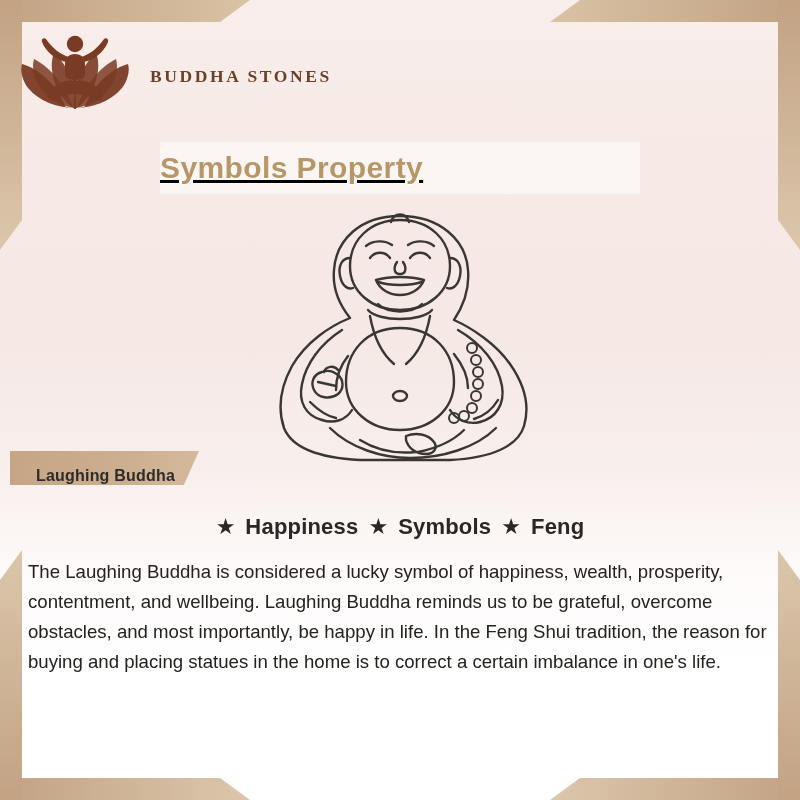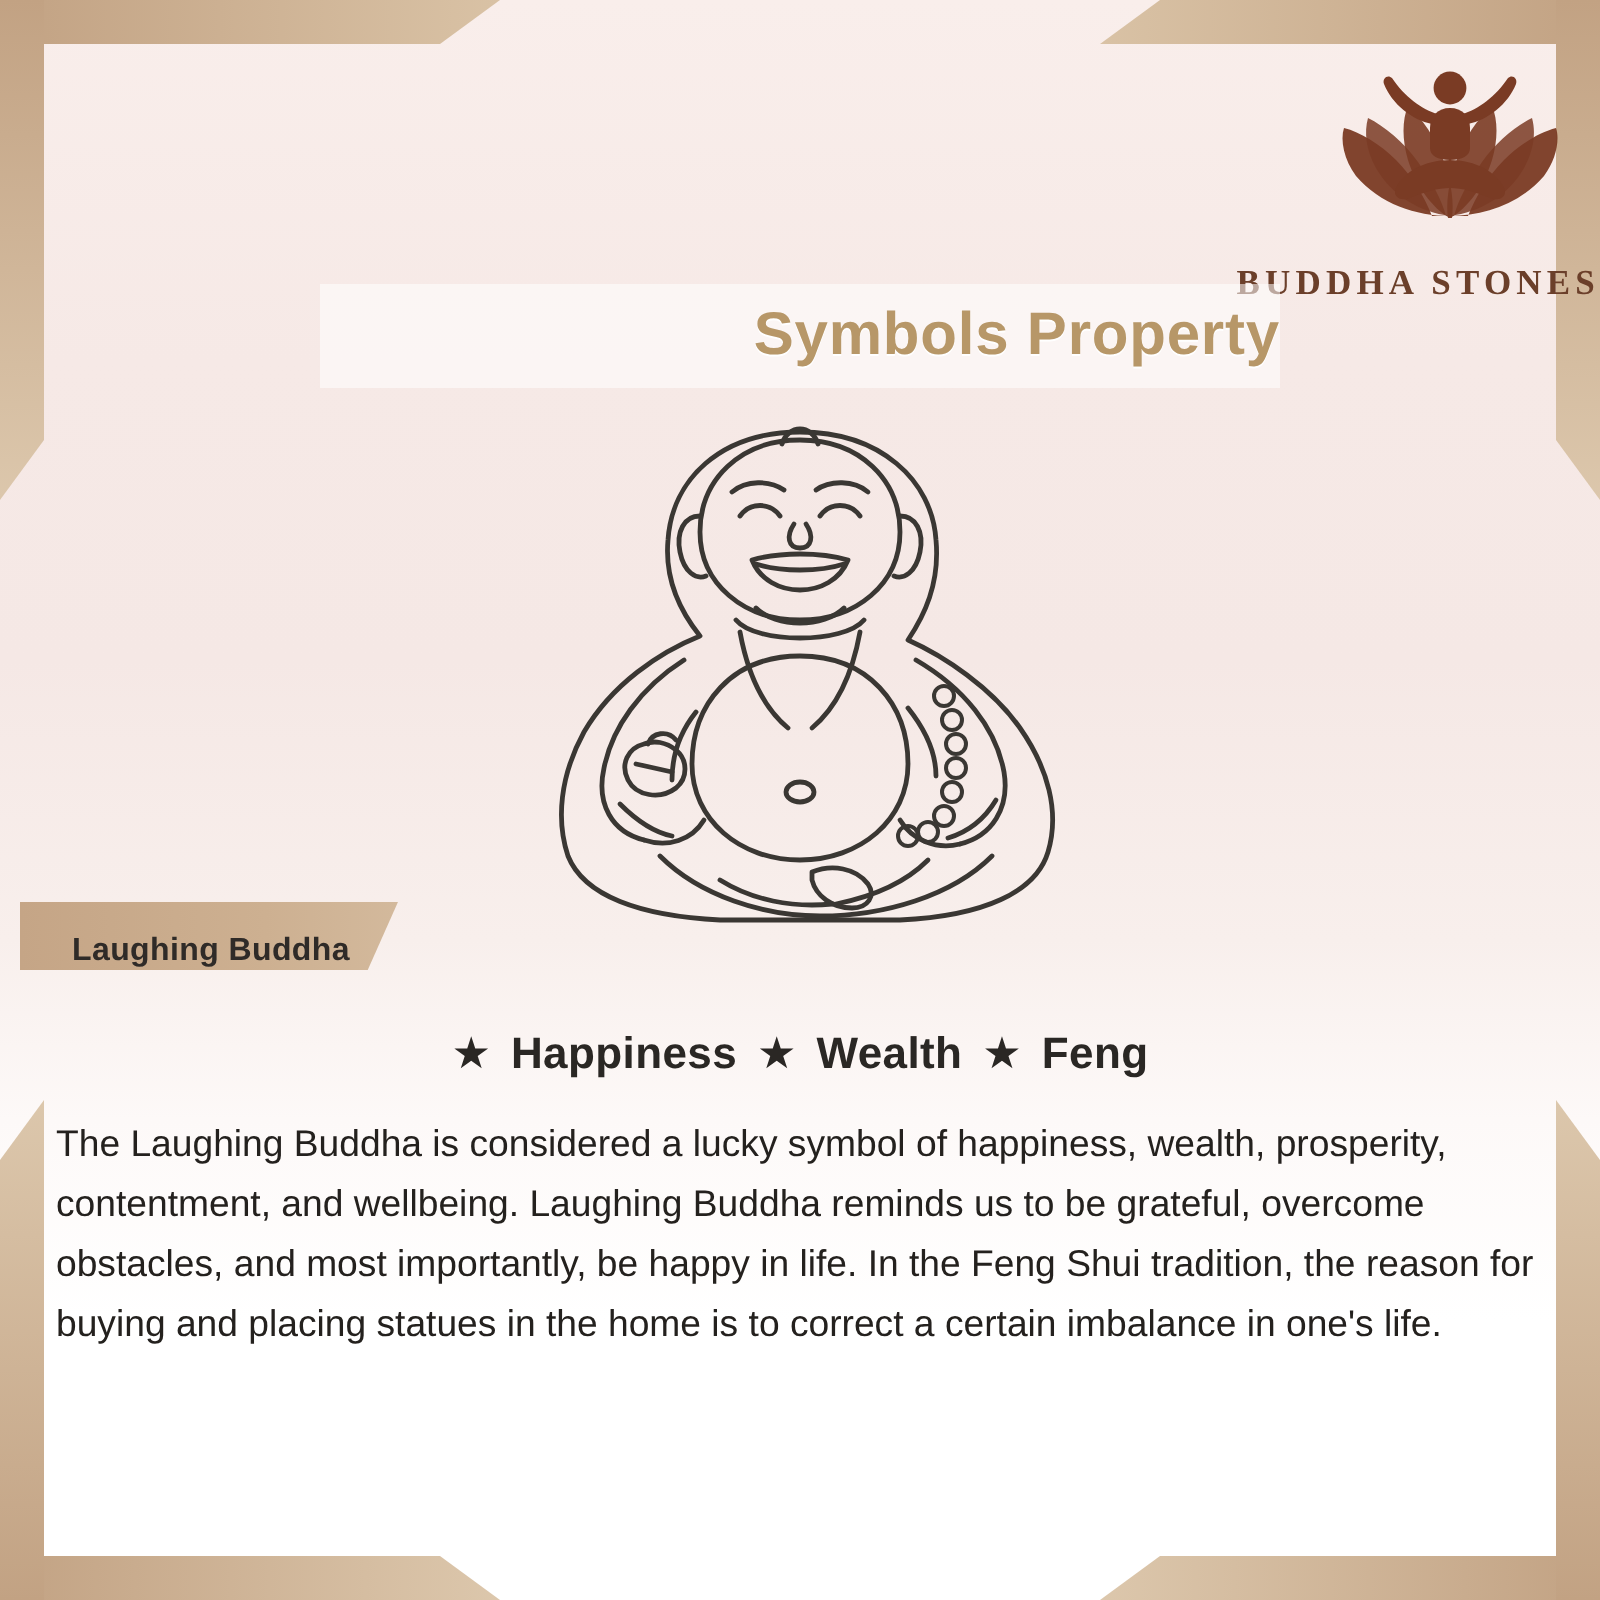--- a/index.html
+++ b/index.html
@@ -90,22 +90,22 @@
     width: 22px; height: 250px;
     background: linear-gradient(0deg, #c2a283 0%, #dcc7ac 100%);
     clip-path: polygon(0 0, 100% 12%, 100% 100%, 0 100%);
   }
 
   
   .brand {
     position: absolute;
     top: 22px; left: 0; right: 0;
     display: flex;
-    flex-direction: column;
-    align-items: flex-end;
+    flex-direction: row;
+    align-items: center;
   }
   .lotus-logo { display: block; }
   .brand-name {
     margin-top: 6px;
     font-size: 17.5px;
     font-weight: 700;
     letter-spacing: 2.6px;
     color: #6b3f2a;
     font-family: "Liberation Serif", serif;
   }
@@ -113,21 +113,22 @@
   
   .title-banner {
     position: absolute;
     top: 142px;
     left: 160px;
     width: 480px;
     height: 52px;
     background: rgba(255,255,255,0.55);
     display: flex;
     align-items: center;
-    justify-content: flex-end;
+    justify-content: flex-start;
+    text-decoration: underline;
   }
   .title-text {
     font-size: 30px;
     font-weight: 700;
     color: #b79768;
     letter-spacing: 0.4px;
     text-shadow: 0 1px 0 #ffffff;
   }
 
   
@@ -319,19 +320,19 @@
   </div>
 
   <div class="label-ribbon">
     <span class="label-ribbon-text">Laughing Buddha</span>
   </div>
 
   <div class="attributes">
     <span class="attr-star">★</span>
     <span class="attr-word">Happiness</span>
     <span class="attr-star">★</span>
-    <span class="attr-word">Wealth</span>
+    <span class="attr-word">Symbols</span>
     <span class="attr-star">★</span>
     <span class="attr-word">Feng</span>
   </div>
 
   <p class="body-copy">The Laughing Buddha is considered a lucky symbol of happiness, wealth, prosperity, contentment, and wellbeing. Laughing Buddha reminds us to be grateful, overcome obstacles, and most importantly, be happy in life. In the Feng Shui tradition, the reason for buying and placing statues in the home is to correct a certain imbalance in one's life.</p>
 </div>
 
 </body></html>

